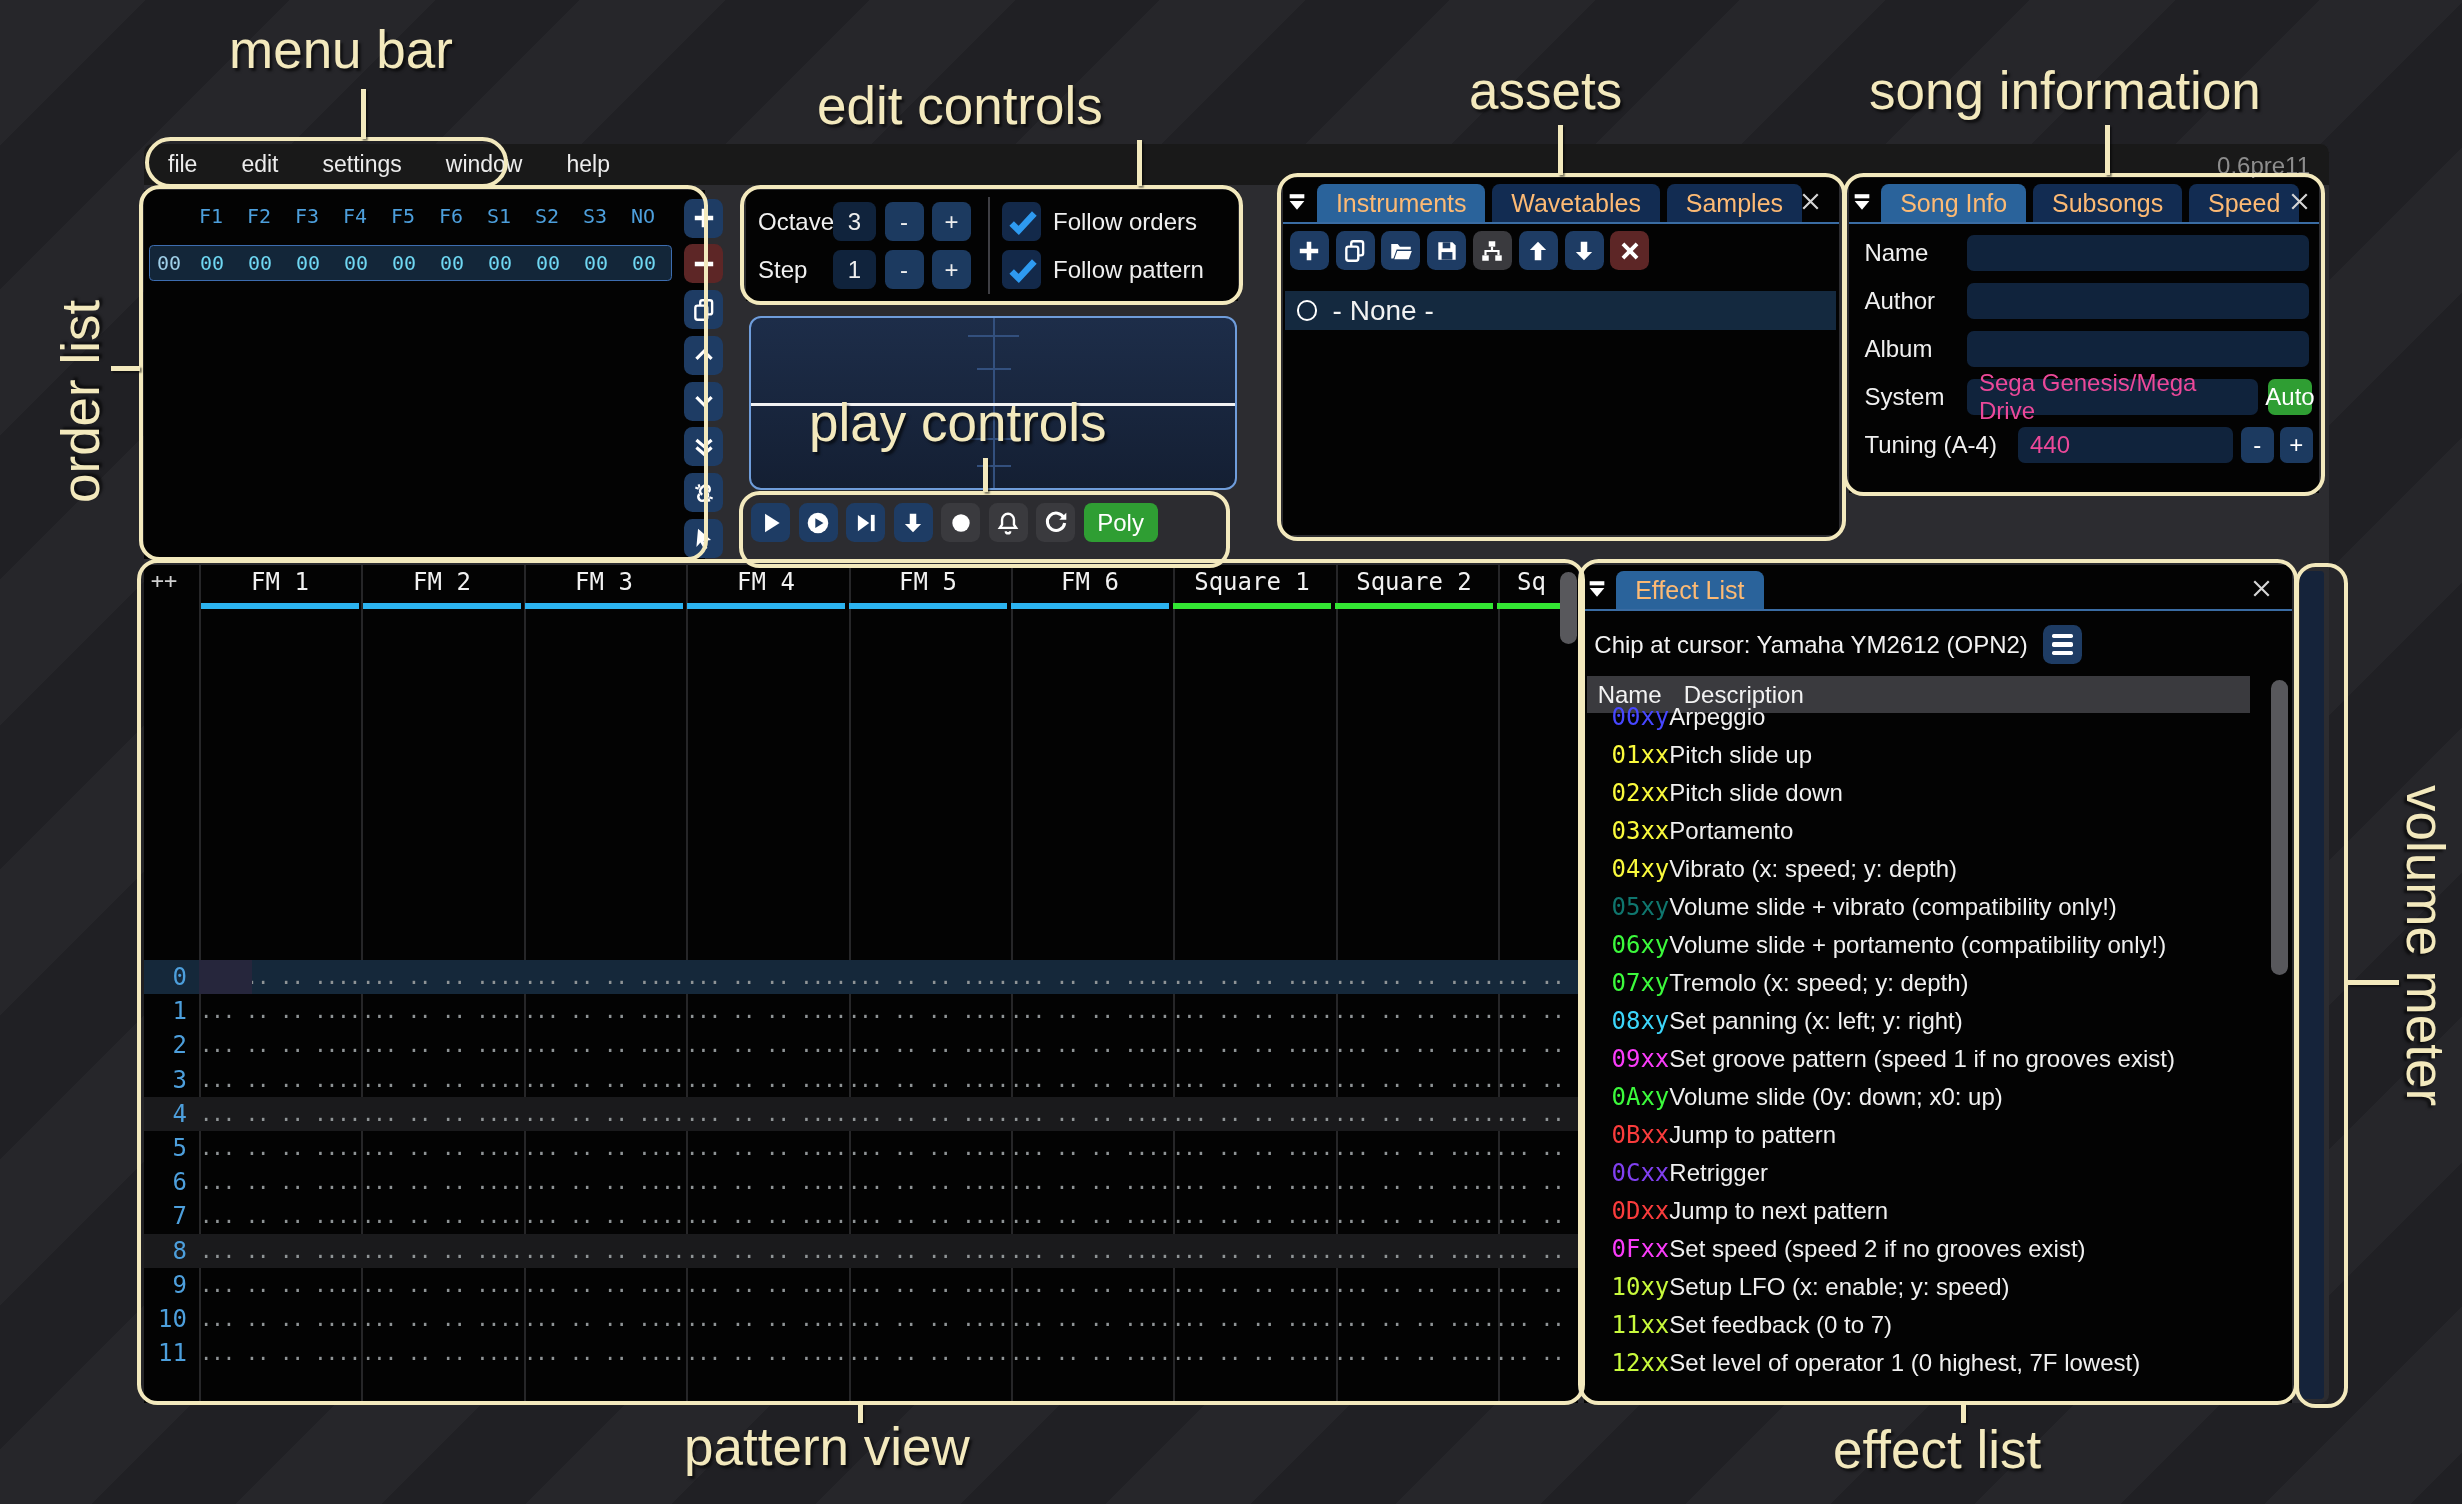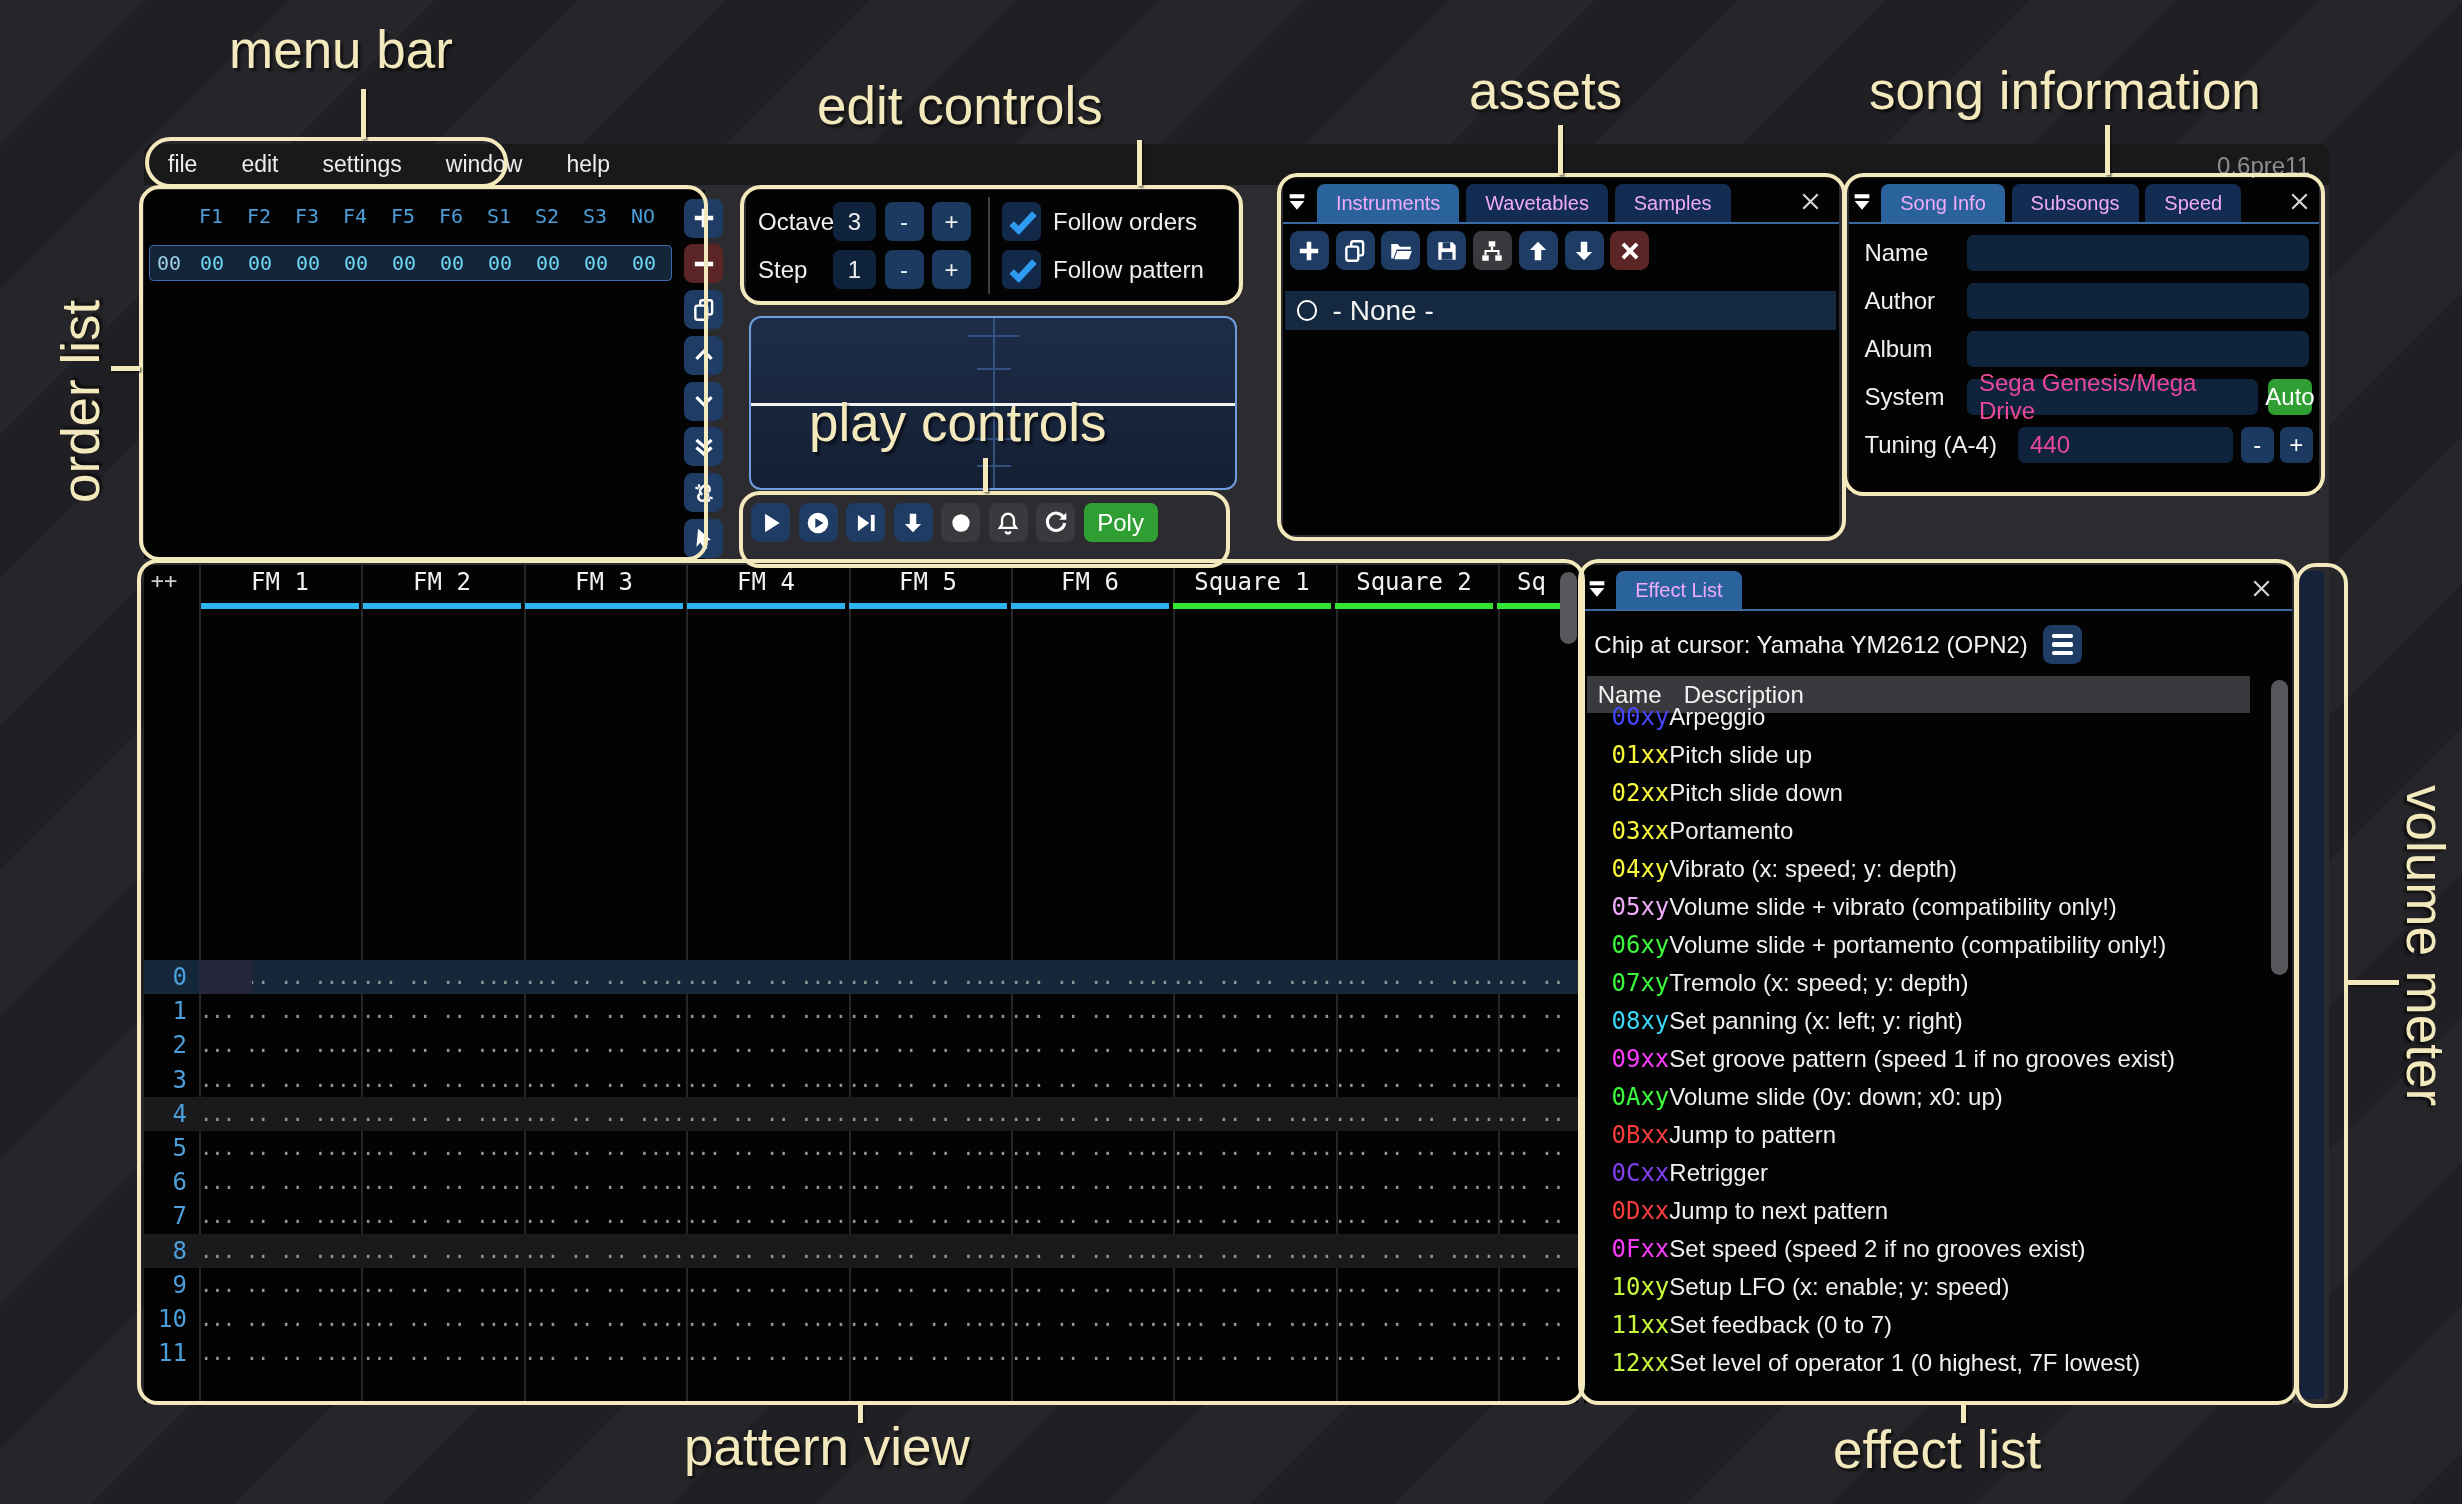--- a/index.html
+++ b/index.html
@@ -50,22 +50,22 @@
          border:2.6px solid #6f9ddb; border-radius:12px; overflow:hidden; }
   #osc-hline { position:absolute; left:0; top:85px; width:100%; height:2.6px; background:#f2f2f2; }
   #osc-vline { position:absolute; left:242px; top:0; width:1.7px; height:100%; background:#33507e; }
   .osc-tick { position:absolute; height:1.7px; background:#33507e; }
   
   #transport { position:absolute; left:607px; top:359px; display:flex; gap:8.5px; }
   .poly-btn { height:39px; padding:0 13.7px; background:#2f9e33; border-radius:7.7px; color:#fff;
               font-size:24px; display:flex; align-items:center; }
   
   .tabbar { position:absolute; display:flex; align-items:flex-end; gap:6.8px; height:41px; }
-  .tab { height:38px; padding:0 19px; display:flex; align-items:center; font-size:20px;
-         background:#122c52; color:#f0abfc; border-radius:7.7px 7.7px 0 0; }
+  .tab { height:38px; padding:0 19px; display:flex; align-items:center; font-size:25px;
+         background:#122c52; color:#fdba74; border-radius:7.7px 7.7px 0 0; }
   .tab.active { background:#2a639b; }
   .tab-underline { position:absolute; height:1.7px; background:#3a6ca3; }
   .funnel { align-self:center; margin-right:1.7px; }
   .close-x { position:absolute; width:29px; height:29px; }
   
   #assets-panel { left:1139px; top:34px; width:556px; height:357px; }
   #assets-toolbar { position:absolute; left:6.8px; top:53px; display:flex; gap:6.8px; }
   #assets-row { position:absolute; left:1.7px; top:113px; width:551px; height:39px; background:#14293f;
                 display:flex; align-items:center; font-size:28px; color:#f2f2f2; }
   .radio { width:20.5px; height:20.5px; border:2.6px solid #fff; border-radius:50%; margin:0 15.4px 0 12px; }
@@ -749,21 +749,21 @@
           <span class="fx-code" style="color: rgb(250, 250, 60);">03xx</span>
           <span class="fx-desc">Portamento</span>
         </div>
 
         <div class="fx-row">
           <span class="fx-code" style="color: rgb(250, 250, 60);">04xy</span>
           <span class="fx-desc">Vibrato (x: speed; y: depth)</span>
         </div>
 
         <div class="fx-row">
-          <span class="fx-code" style="color: #f0abfc;">05xy</span>
+          <span class="fx-code" style="color: #0f766e;">05xy</span>
           <span class="fx-desc">Volume slide + vibrato (compatibility only!)</span>
         </div>
 
         <div class="fx-row">
           <span class="fx-code" style="color: rgb(60, 250, 60);">06xy</span>
           <span class="fx-desc">Volume slide + portamento (compatibility only!)</span>
         </div>
 
         <div class="fx-row">
           <span class="fx-code" style="color: rgb(60, 250, 60);">07xy</span>

